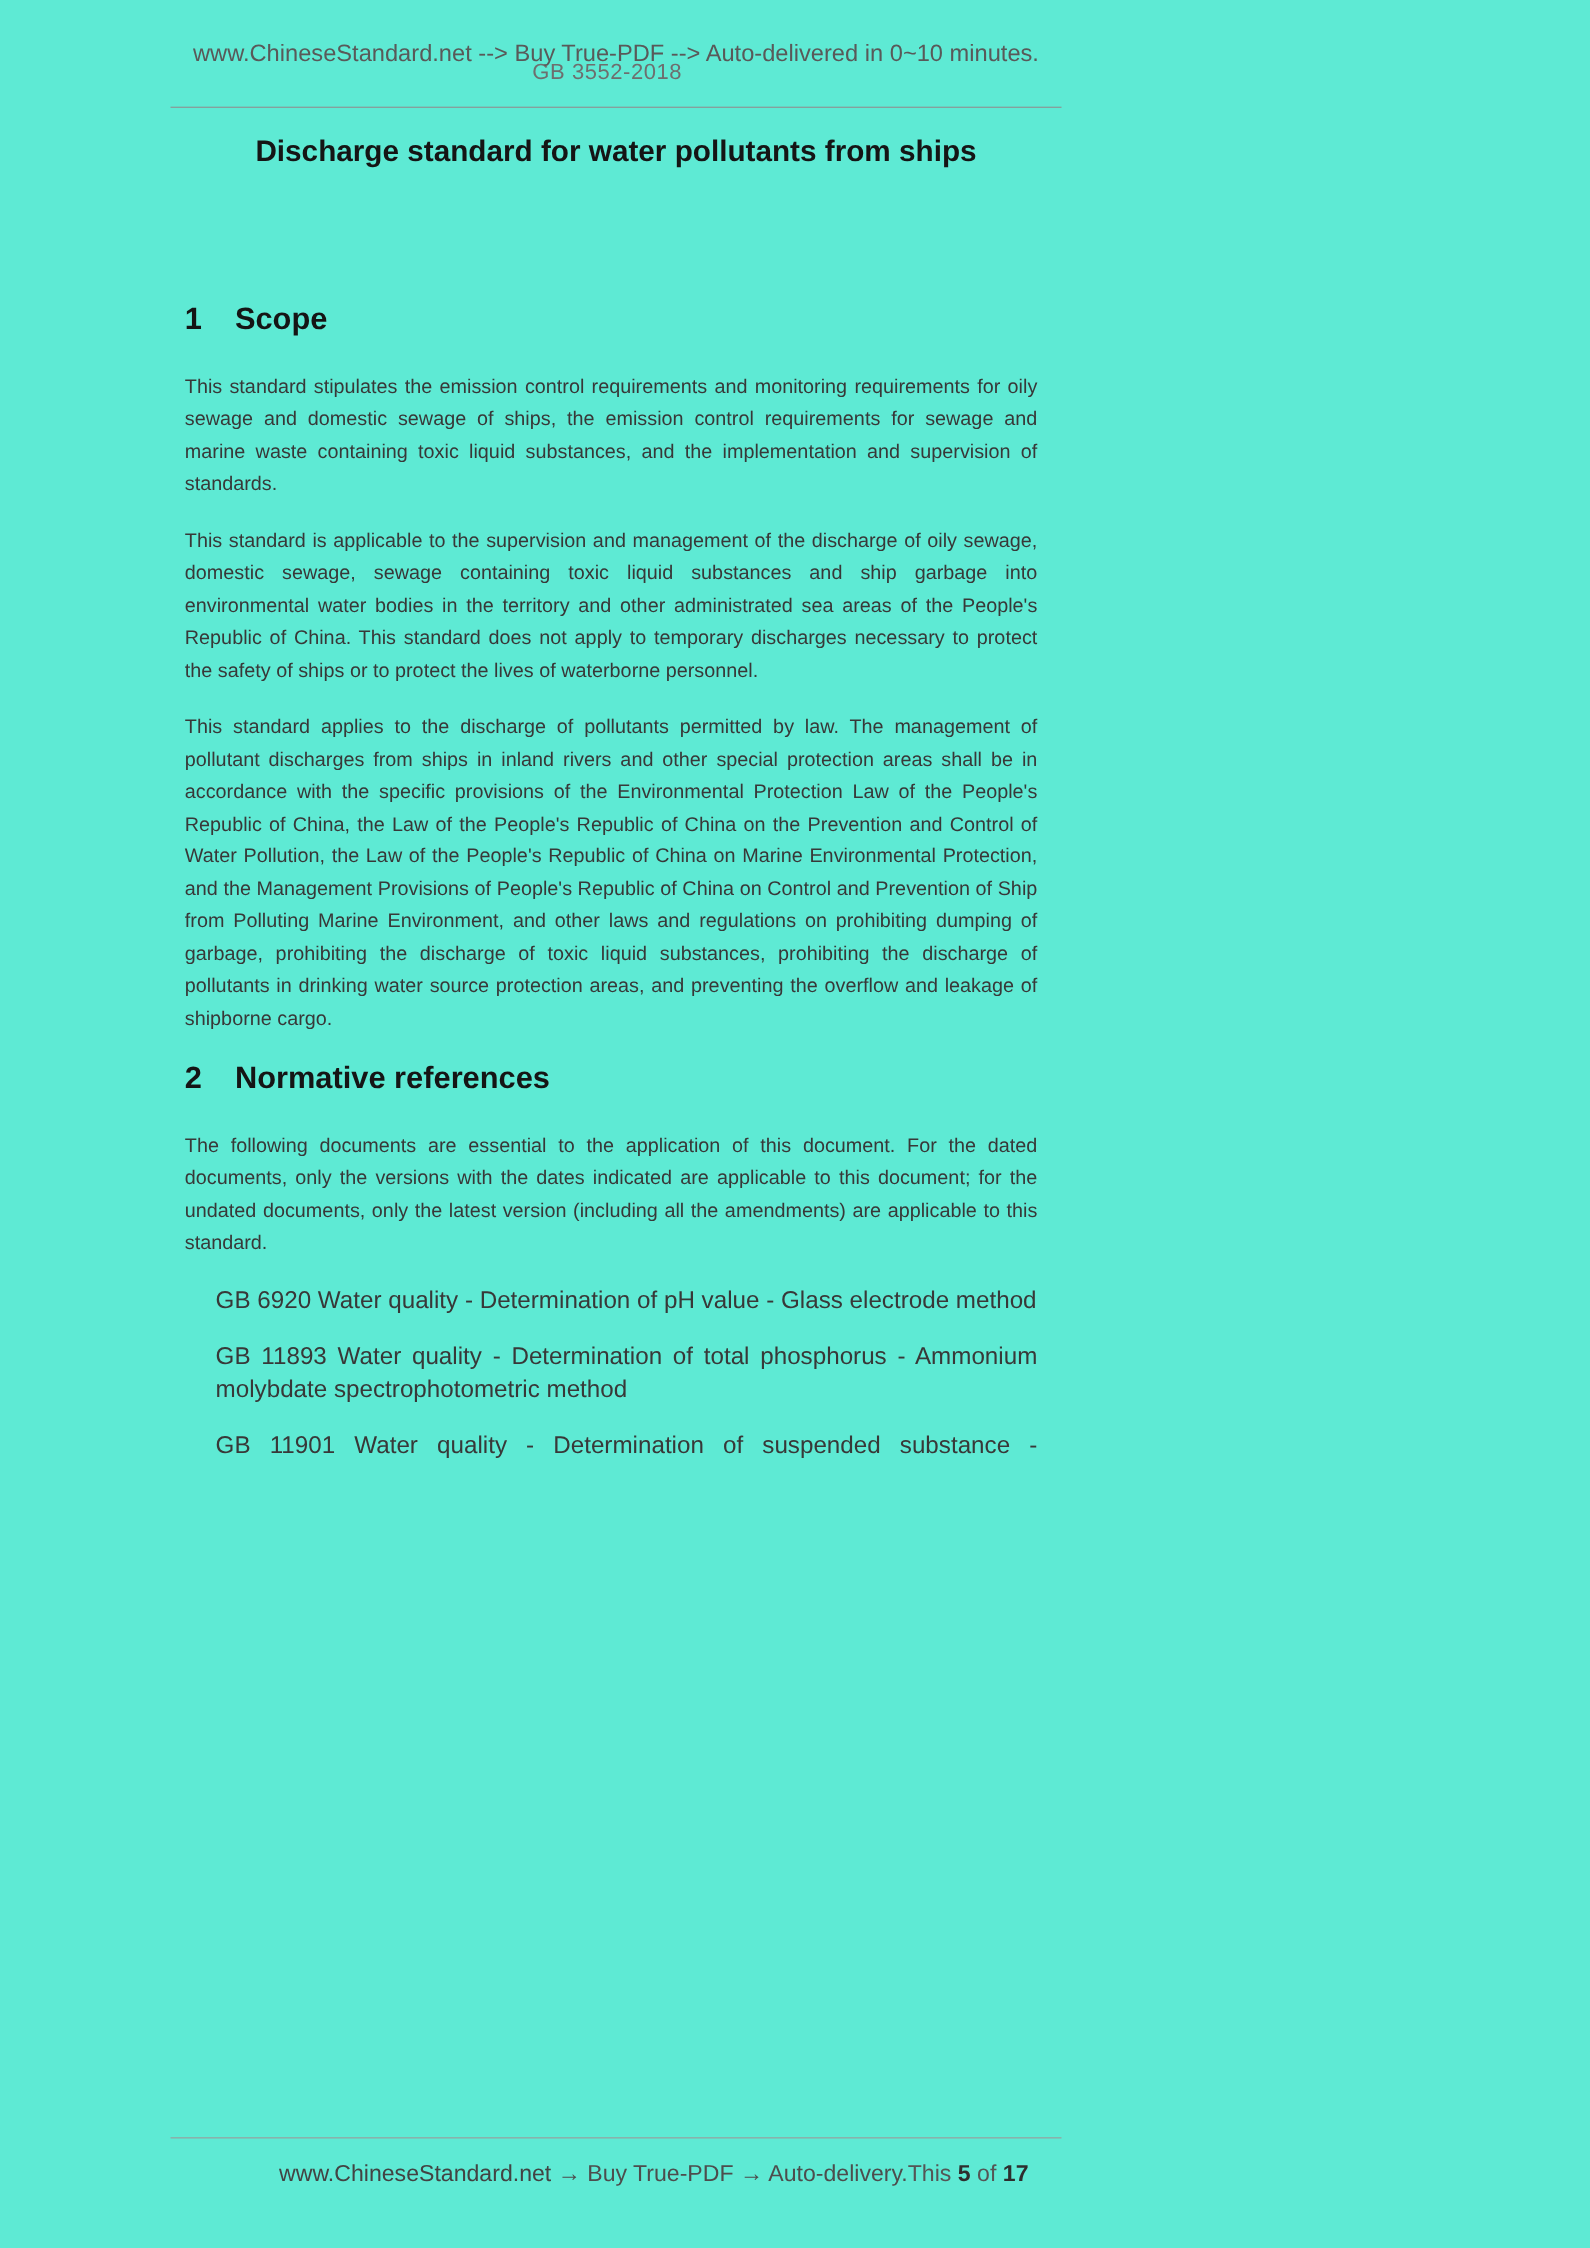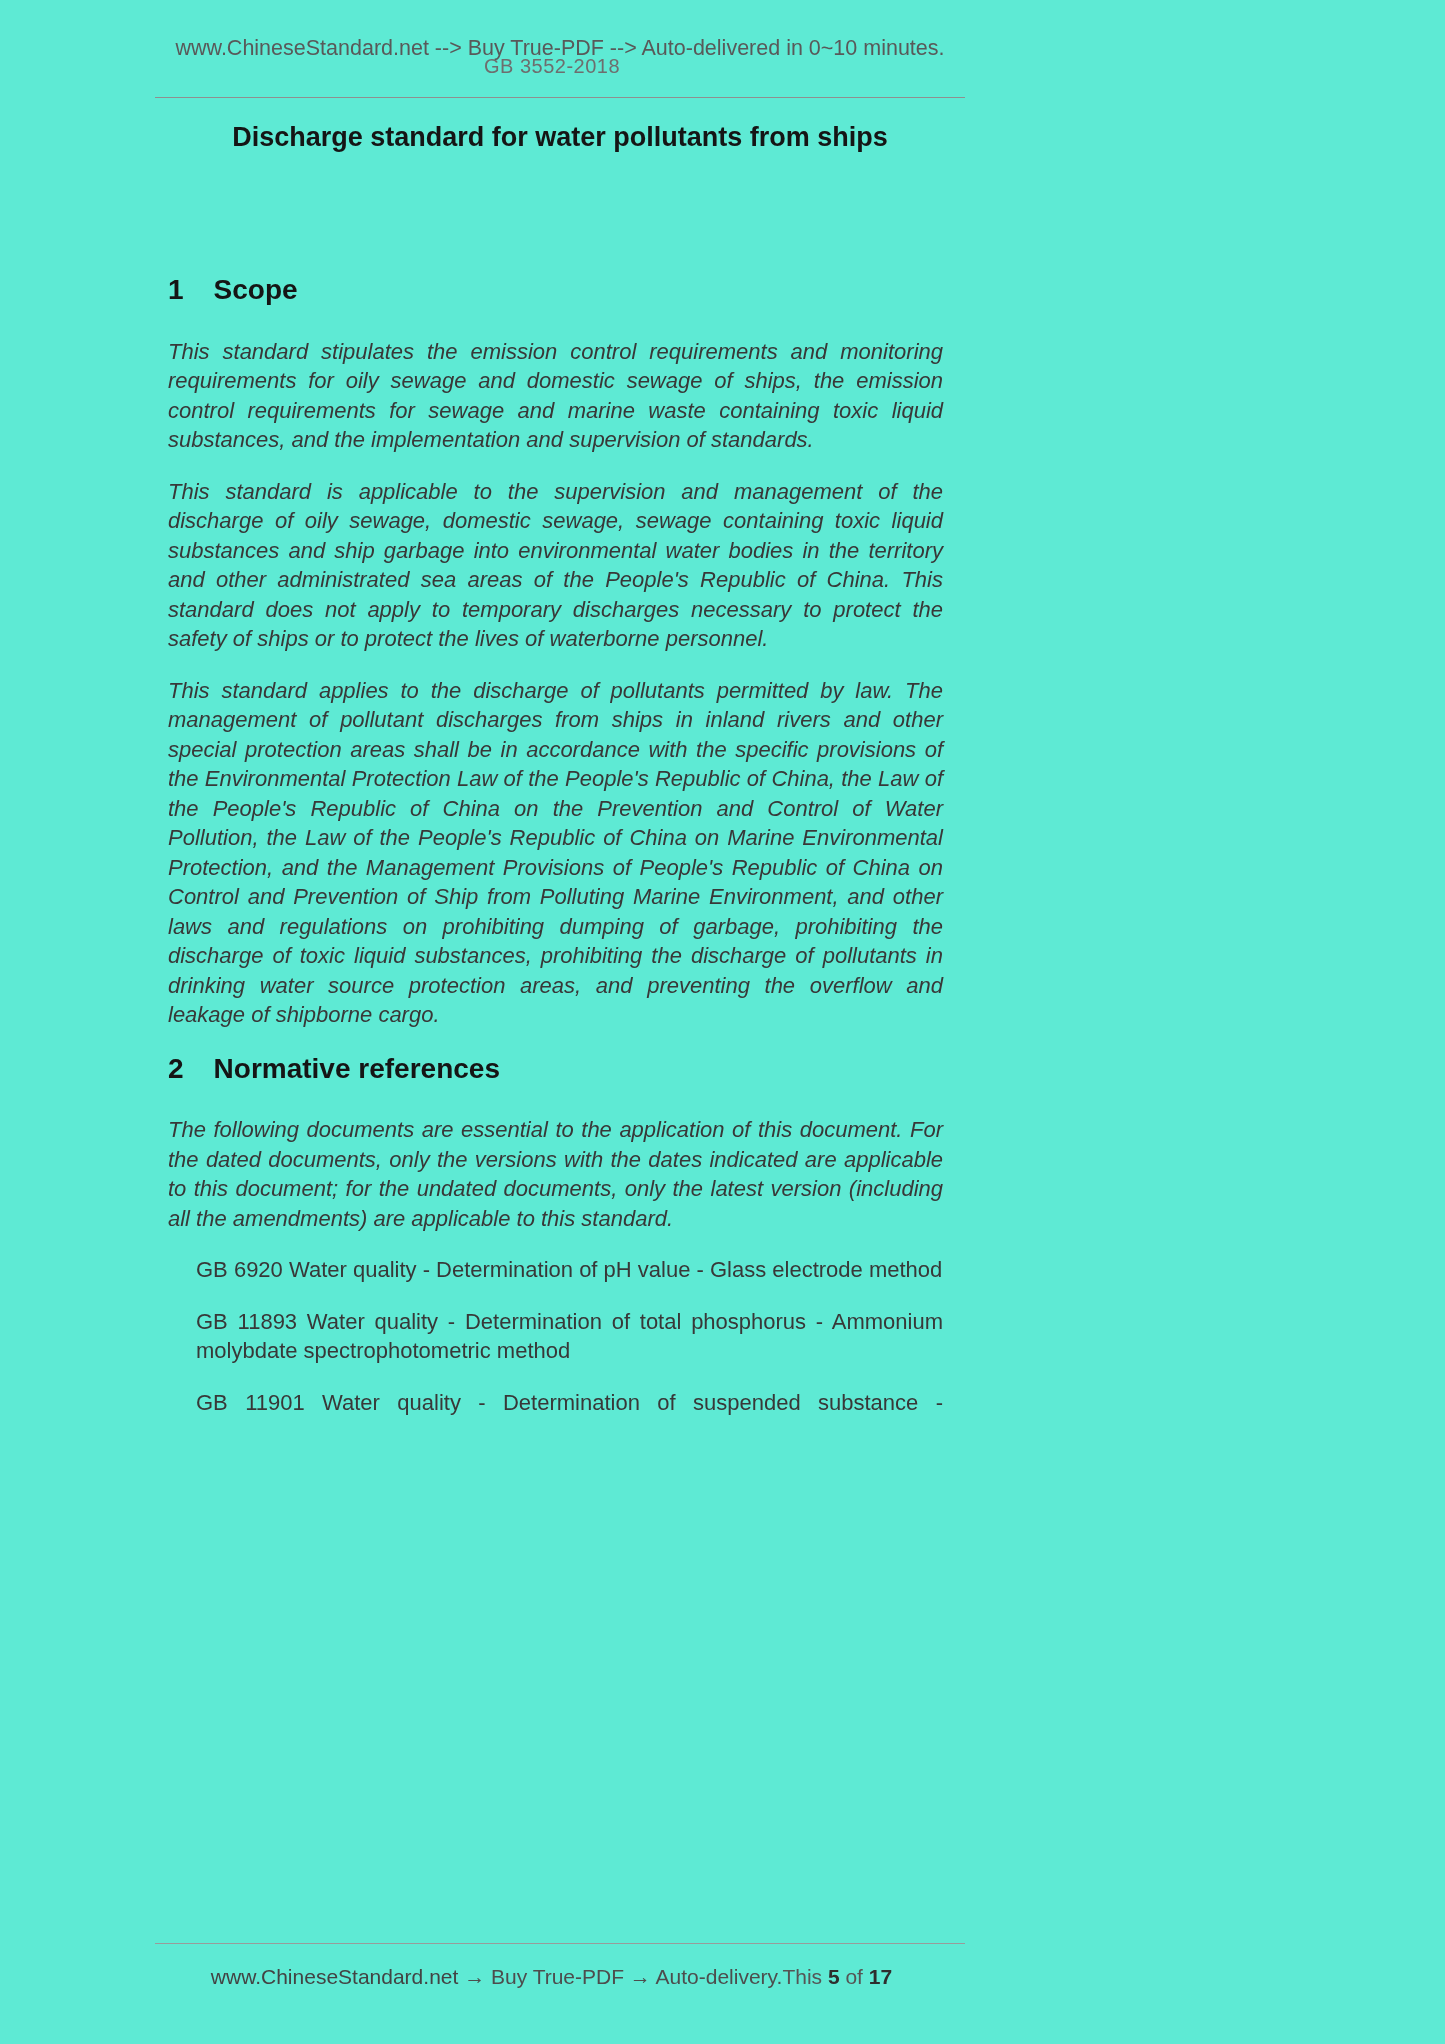--- a/index.html
+++ b/index.html
@@ -67,25 +67,24 @@
     color: #151515;
     line-height: 1.2;
   }
   .section-heading .sec-num {
     display: inline-block;
     margin-right: 30px;
   }
   .body-par {
     margin: 0 0 22px 0;
     padding: 0 22px 0 13px;
-    font-size: 22px;
+    font-size: 18px;
     line-height: 29.5px;
     text-align: justify;
     color: #383838;
-    font-style: italic;
   }
   .reference {
     margin: 0 0 22px 0;
     padding: 0 22px 0 41px;
     font-size: 22px;
     line-height: 29.5px;
     text-align: justify;
     color: #383838;
   }
   .reference.stretch-last {
@@ -93,21 +92,21 @@
   }
   
   .footer {
     position: absolute;
     left: 155px;
     top: 1943px;
     width: 810px;
     border-top: 1px solid #9a9a9a;
     padding-top: 21px;
     display: flex;
-    justify-content: center;
+    justify-content: flex-end;
     align-items: baseline;
     font-size: 21px;
     color: #4d4d4d;
   }
   .footer-left {
     padding-left: 13px;
     white-space: nowrap;
   }
   .footer-left .site {
     color: #434343;

